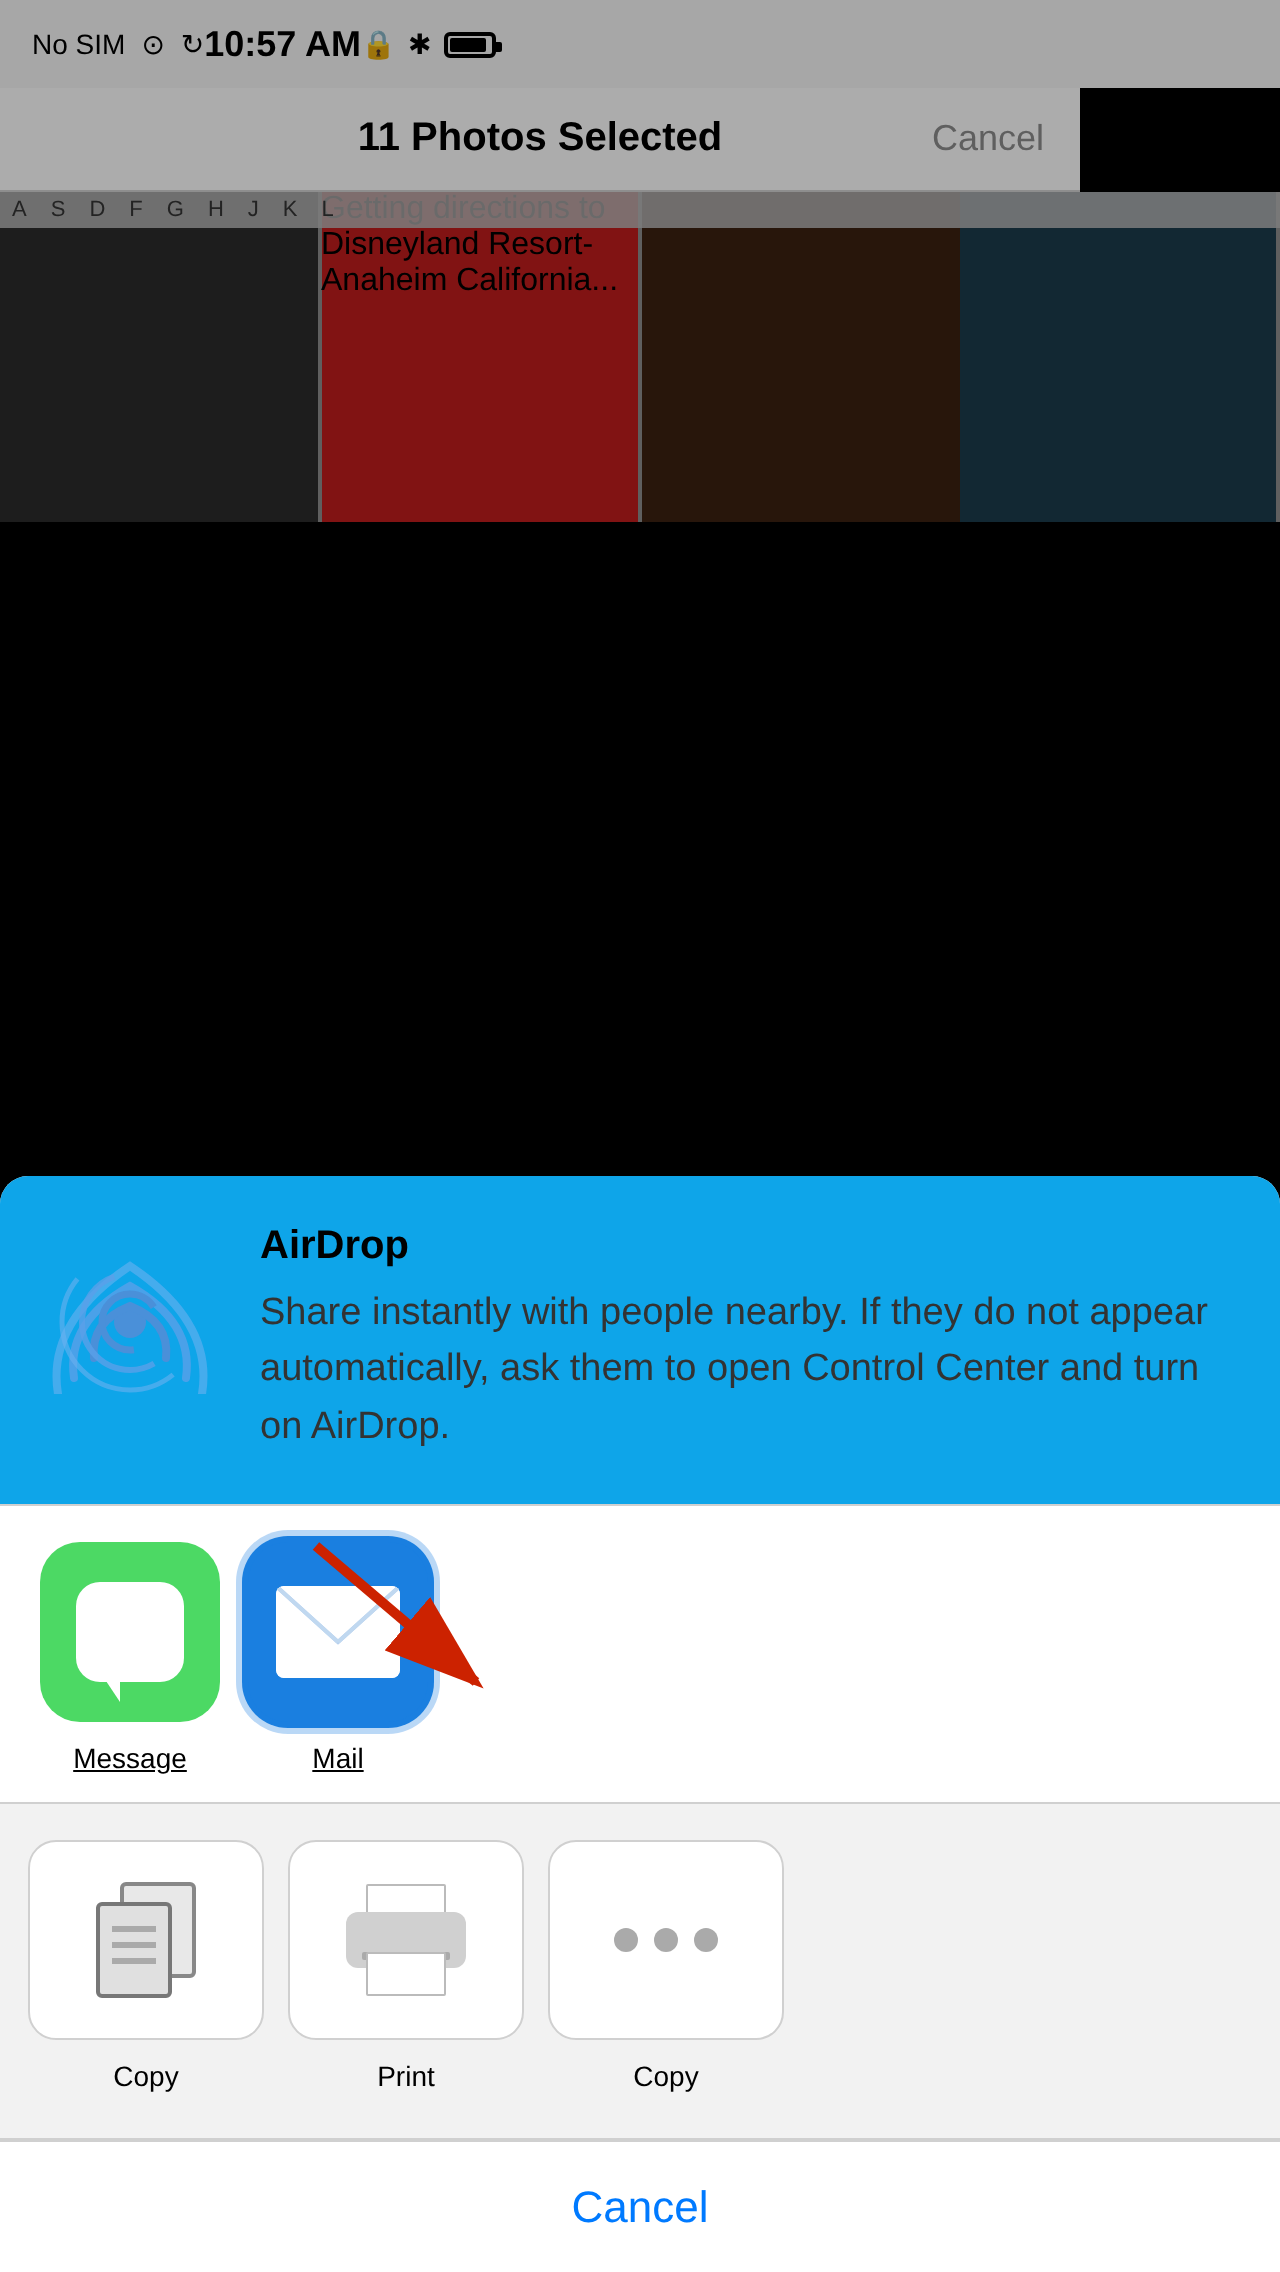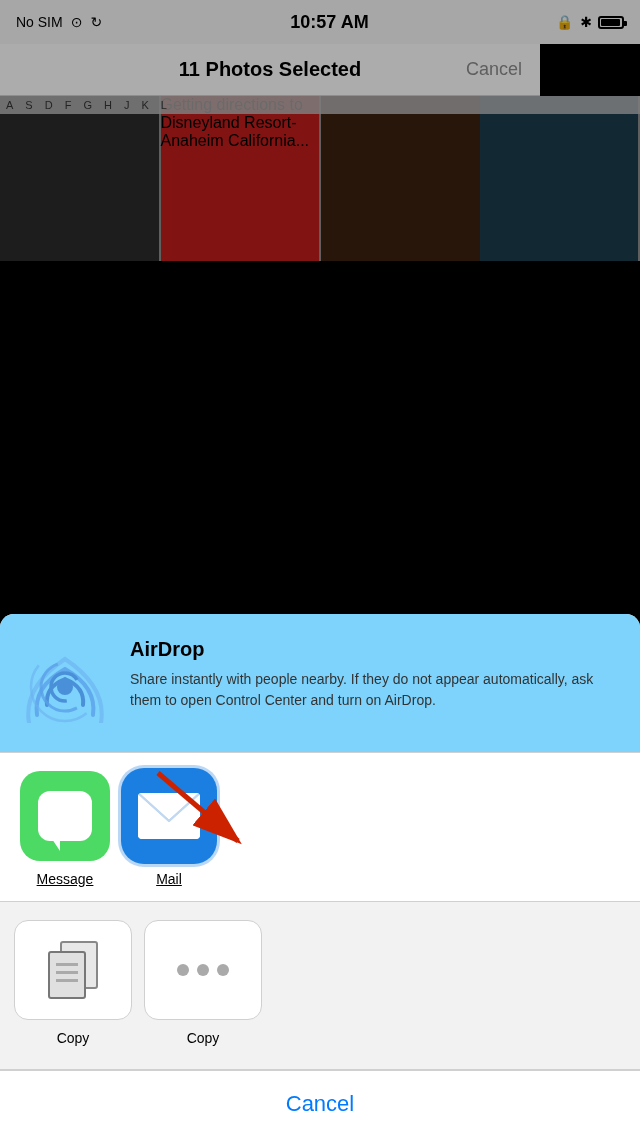--- a/index.html
+++ b/index.html
@@ -13,21 +13,20 @@
       position: relative;
     }
 
     
     #status-bar {
       width: 640px;
       height: 44px;
       background: #f0f0f0;
       display: flex;
       align-items: center;
-      justify-content: space-between;
       padding: 0 16px;
       font-size: 14px;
       font-weight: 500;
       color: #000;
       position: relative;
       z-index: 10;
     }
     .status-left { display: flex; align-items: center; gap: 8px; }
     .status-center { font-size: 18px; font-weight: 600; }
     .status-right { display: flex; align-items: center; gap: 6px; }
@@ -144,21 +143,21 @@
       bottom: 0; left: 0;
       width: 640px;
       background: #f2f2f2;
       border-radius: 14px 14px 0 0;
       z-index: 30;
       overflow: hidden;
     }
 
     
     #airdrop-section {
-      background: #7dd3fc;
+      background: #0ea5e9;
       padding: 24px 20px 24px 20px;
       display: flex;
       flex-direction: row;
       align-items: flex-start;
       gap: 20px;
       border-bottom: 1px solid #d0d0d0;
     }
     #airdrop-icon {
       width: 90px;
       height: 90px;
@@ -171,21 +170,21 @@
       width: 80px;
       height: 80px;
     }
     #airdrop-text h2 {
       font-size: 20px;
       font-weight: 700;
       color: #000;
       margin-bottom: 8px;
     }
     #airdrop-text p {
-      font-size: 14px;
+      font-size: 19px;
       color: #333;
       line-height: 1.5;
     }
 
     
     #app-row-section {
       background: #fff;
       padding: 18px 10px 14px;
       border-bottom: 1px solid #d0d0d0;
       overflow: hidden;
@@ -526,20 +525,32 @@
       <div class="action-item">
         <div class="action-icon">
           <div class="copy-pages">
             <div class="copy-page-back"></div>
             <div class="copy-page-front"></div>
           </div>
         </div>
         <span class="action-label">Copy</span>
       </div>
 
+      <div class="action-item">
+        <div class="action-icon">
+          <div class="print-icon-wrap">
+            <div class="print-paper-top"></div>
+            <div class="print-body">
+              <div class="print-slot"></div>
+            </div>
+            <div class="print-paper-bottom"></div>
+          </div>
+        </div>
+        <span class="action-label">Print</span>
+      </div>
 
       <div class="action-item">
         <div class="action-icon">
           <div class="more-dots">
             <div class="more-dot"></div>
             <div class="more-dot"></div>
             <div class="more-dot"></div>
           </div>
         </div>
         <span class="action-label">Copy</span>

